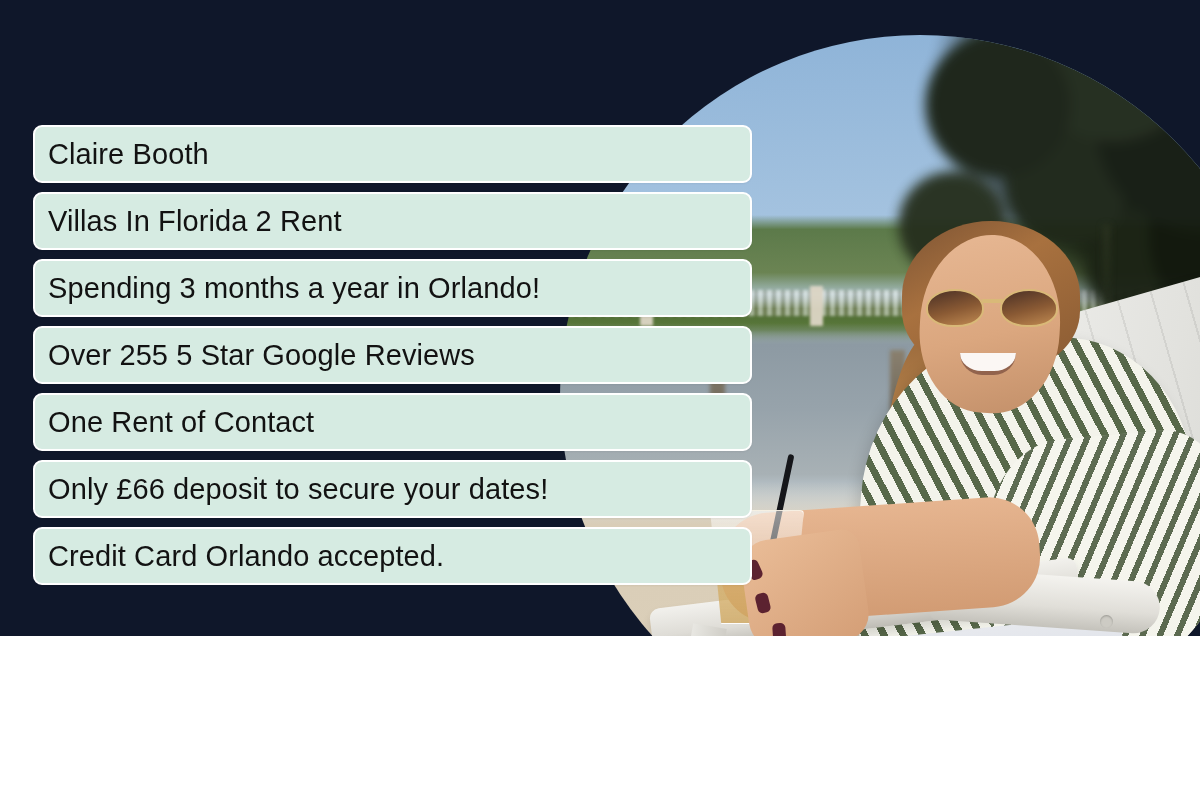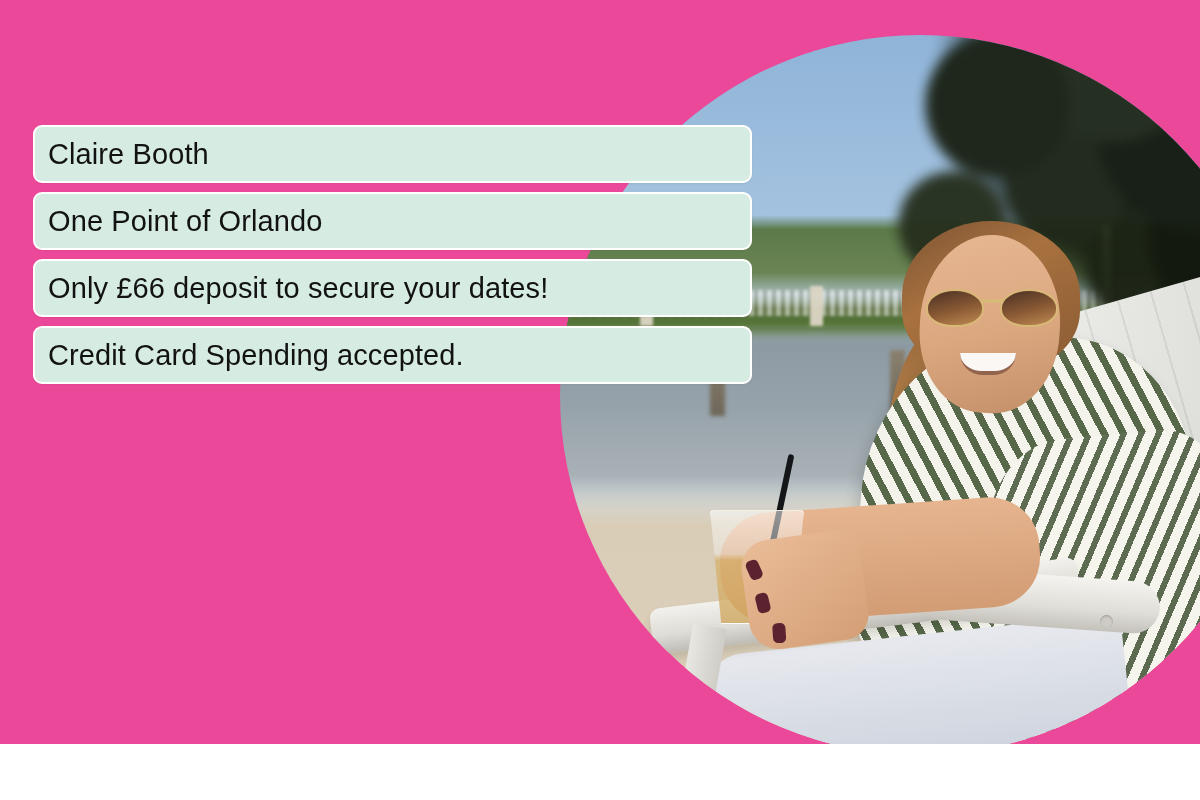--- a/index.html
+++ b/index.html
@@ -9,22 +9,22 @@
   }
   body {
     width: 1200px;
     height: 800px;
     overflow: hidden;
     font-family: "Liberation Sans", sans-serif;
   }
   .stage {
     position: relative;
     width: 1200px;
-    height: 744px;
-    background: #ec4899;
+    height: 636px;
+    background: #0f172a;
     overflow: hidden;
   }
 
   
   .photo-circle {
     position: absolute;
     left: 560px;
     top: 35px;
     width: 720px;
     height: 720px;
@@ -432,23 +432,32 @@
       <div class="nail" style="left:10px; top:52px; transform:rotate(-6deg);"></div>
       <div class="nail" style="left:22px; top:84px; transform:rotate(4deg);"></div>
     </div>
   </div>
 
   <div class="bars">
     <div class="bar">
       <span class="bar-text">Claire Booth</span>
     </div>
     <div class="bar">
-      <span class="bar-text">One Point of Orlando</span>
+      <span class="bar-text">Villas In Florida 2 Rent</span>
+    </div>
+    <div class="bar">
+      <span class="bar-text">Spending 3 months a year in Orlando!</span>
+    </div>
+    <div class="bar">
+      <span class="bar-text">Over 255 5 Star Google Reviews</span>
+    </div>
+    <div class="bar">
+      <span class="bar-text">One Rent of Contact</span>
     </div>
     <div class="bar">
       <span class="bar-text">Only £66 deposit to secure your dates!</span>
     </div>
     <div class="bar">
-      <span class="bar-text">Credit Card Spending accepted.</span>
+      <span class="bar-text">Credit Card Orlando accepted.</span>
     </div>
   </div>
 
 </div>
 
 </body></html>

